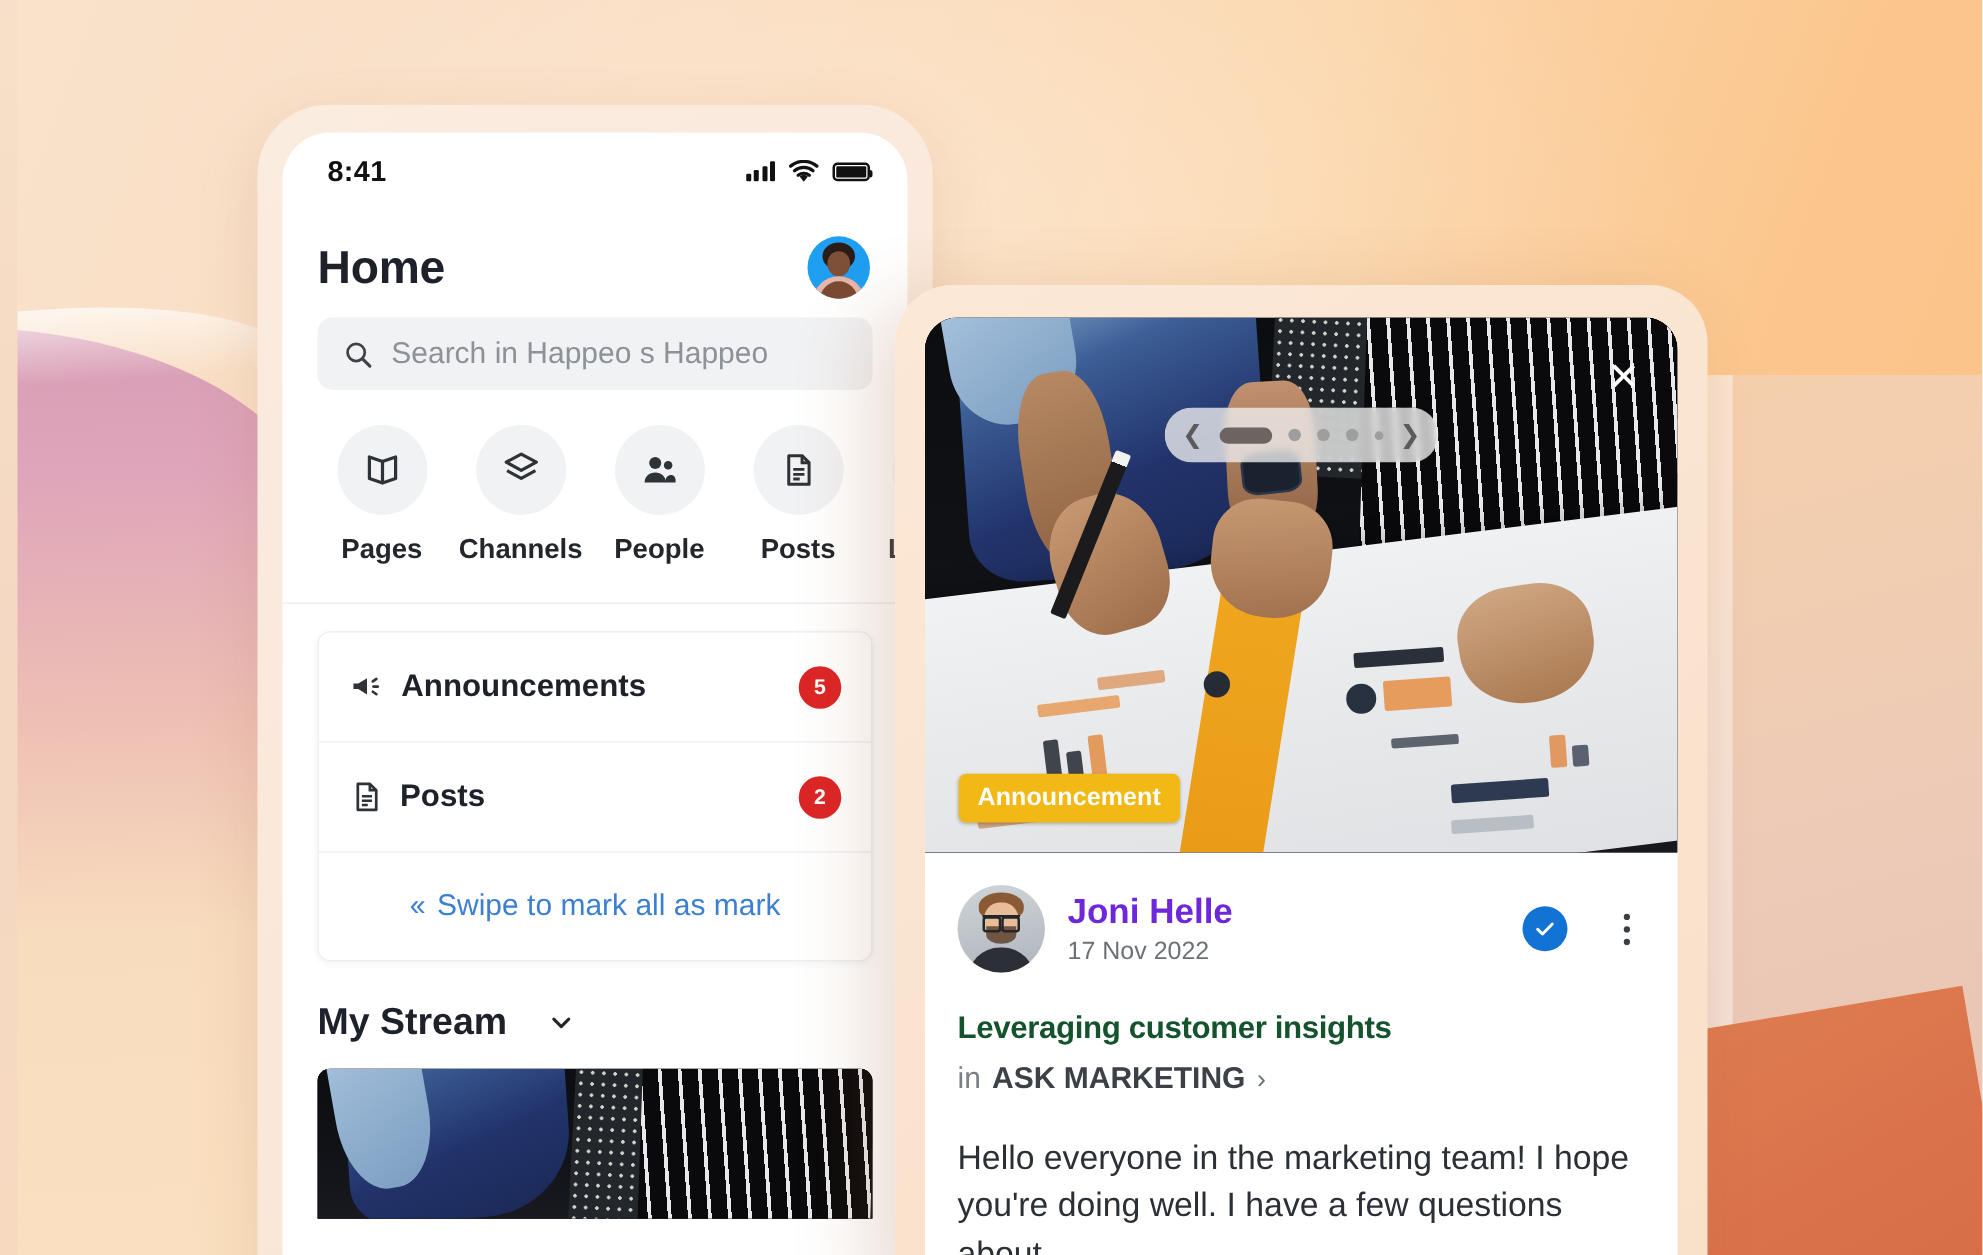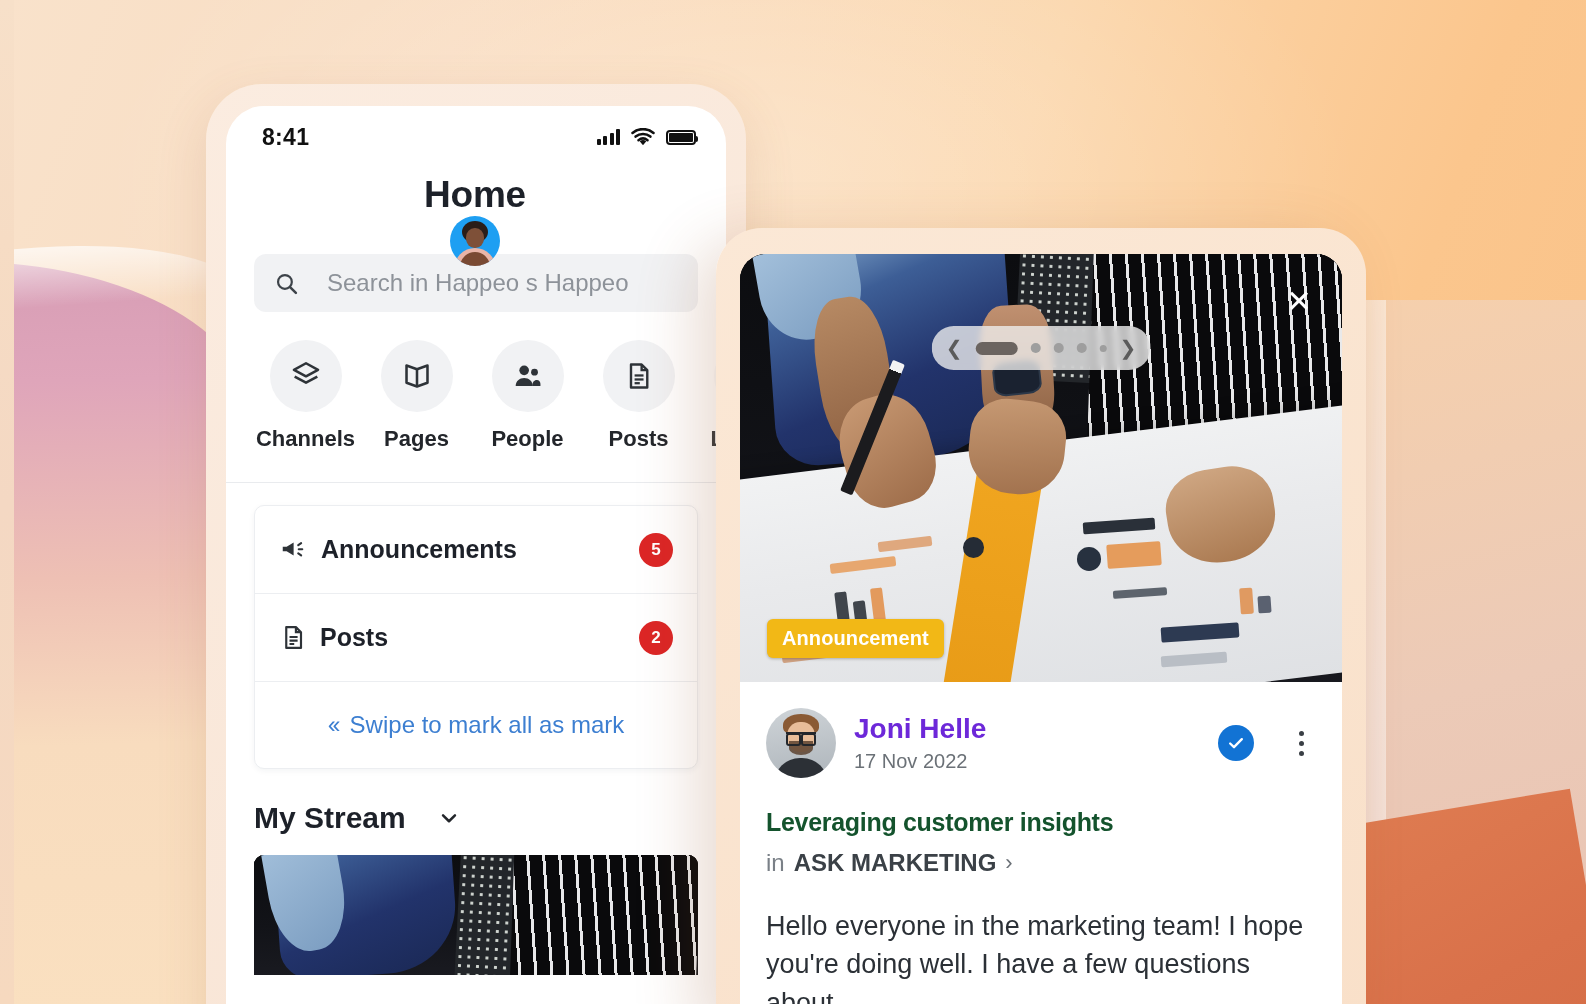--- a/index.html
+++ b/index.html
@@ -97,37 +97,37 @@
   .bars i:nth-child(4){height:16px;}
   .batt {
     width: 30px; height: 15px; border: 2px solid #111; border-radius: 4px;
     position: relative; background: #111; background-clip: content-box; padding: 1px;
   }
   .batt::after{content:"";position:absolute;right:-4px;top:4px;width:2px;height:6px;background:#111;border-radius:0 2px 2px 0;}
 
   
   .ph-head {
     display:flex; align-items:center; justify-content:space-between;
-    padding: 6px 30px 0 28px; height: 86px; flex-direction: column;
+    padding: 6px 30px 0 28px; height: 86px;
   }
   .ph-title { font-size: 37px; font-weight: 700; color:#1d2129; letter-spacing:-.2px;}
   .avatar-sm {
     width: 50px; height: 50px; border-radius: 50%;
     background: #1e9ff2; overflow:hidden; position:relative; flex:none;
   }
   .av-hair{position:absolute;left:12px;top:5px;width:26px;height:22px;border-radius:50%;background:#2a1d18;}
   .av-face{position:absolute;left:16px;top:12px;width:18px;height:20px;border-radius:48%;background:#7e5038;}
   .av-body{position:absolute;left:4px;bottom:-4px;width:42px;height:22px;border-radius:22px 22px 0 0;background:#e9b5a8;}
   .av-shirt{position:absolute;left:10px;bottom:-2px;width:30px;height:16px;border-radius:16px 16px 0 0;background:#7a4a33;}
 
   
   .search-wrap{ padding: 0 28px; }
   .searchbar{
     height: 58px; background:#f1f2f4; border-radius: 12px;
-    display:flex; align-items:center; gap:28px; padding: 0 20px;
+    display:flex; align-items:center; gap:14px; padding: 0 20px;
   }
   .search-ph{ color:#8d9299; font-size:24px; }
 
   
   .quicknav{
     display:flex; gap: 0; padding: 28px 20px 0 24px; overflow:hidden;
   }
   .qn-item{ width:111px; flex:none; text-align:center; }
   .qn-circle{
     width:72px;height:72px;border-radius:50%;background:#f1f2f4;
@@ -325,34 +325,34 @@
             <line x1="15.4" y1="15.4" x2="21" y2="21" stroke="#3d4349" stroke-width="2.4" stroke-linecap="round"></line>
           </svg>
           <span class="search-ph">Search in Happeo s Happeo</span>
         </div>
       </div>
 
       <div class="quicknav">
         <div class="qn-item">
           <div class="qn-circle">
             <svg width="34" height="34" viewBox="0 0 24 24">
+              <path d="M12 7.2L4.6 4.6v12.2L12 19.4l7.4-2.6V4.6L12 7.2z" fill="none" stroke="#2e3338" stroke-width="1.8" stroke-linejoin="round"></path>
+              <line x1="12" y1="7.2" x2="12" y2="19.4" stroke="#2e3338" stroke-width="1.8"></line>
+            </svg>
+          </div>
+          <div class="qn-label">Pages</div>
+        </div>
+        <div class="qn-item">
+          <div class="qn-circle">
+            <svg width="34" height="34" viewBox="0 0 24 24">
               <path d="M12 3l8.5 4.6L12 12.2 3.5 7.6 12 3z" fill="none" stroke="#2e3338" stroke-width="1.8" stroke-linejoin="round"></path>
               <path d="M4 12.4l8 4.3 8-4.3" fill="none" stroke="#2e3338" stroke-width="1.8" stroke-linejoin="round"></path>
             </svg>
           </div>
           <div class="qn-label">Channels</div>
-        </div>
-        <div class="qn-item">
-          <div class="qn-circle">
-            <svg width="34" height="34" viewBox="0 0 24 24">
-              <path d="M12 7.2L4.6 4.6v12.2L12 19.4l7.4-2.6V4.6L12 7.2z" fill="none" stroke="#2e3338" stroke-width="1.8" stroke-linejoin="round"></path>
-              <line x1="12" y1="7.2" x2="12" y2="19.4" stroke="#2e3338" stroke-width="1.8"></line>
-            </svg>
-          </div>
-          <div class="qn-label">Pages</div>
         </div>
         <div class="qn-item">
           <div class="qn-circle">
             <svg width="34" height="34" viewBox="0 0 24 24">
               <circle cx="9.3" cy="8" r="3.4" fill="#2e3338"></circle>
               <path d="M3.3 19c0-3.4 2.7-5.6 6-5.6s6 2.2 6 5.6z" fill="#2e3338"></path>
               <circle cx="16.6" cy="9.3" r="2.4" fill="#2e3338"></circle>
               <path d="M15 19c0-2.6 1.3-4.2 3.2-4.2 1.6 0 2.6 1.2 2.6 3.1V19z" fill="#2e3338"></path>
             </svg>
           </div>

